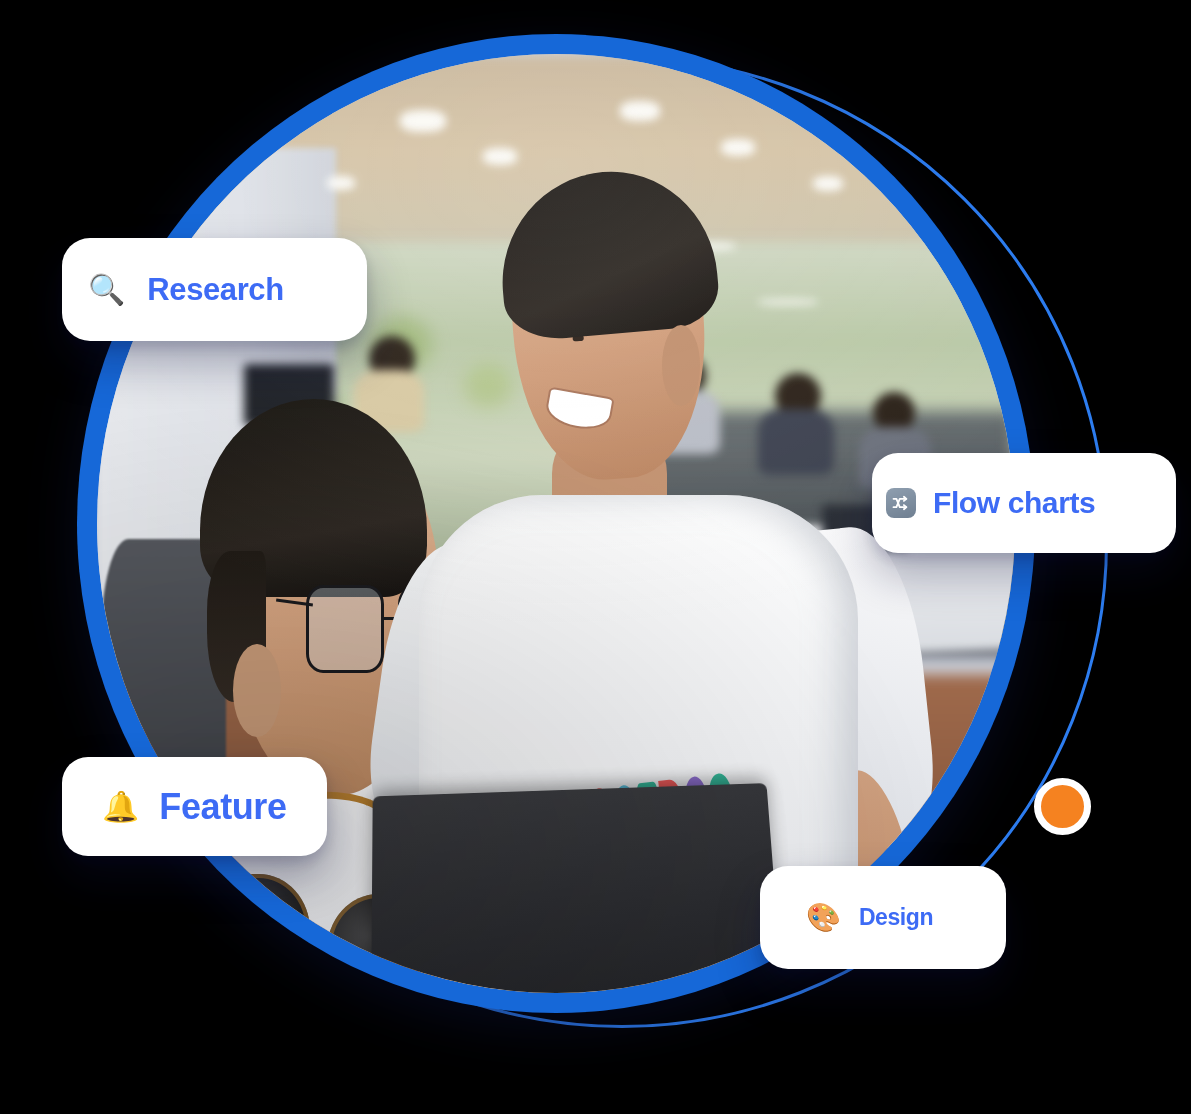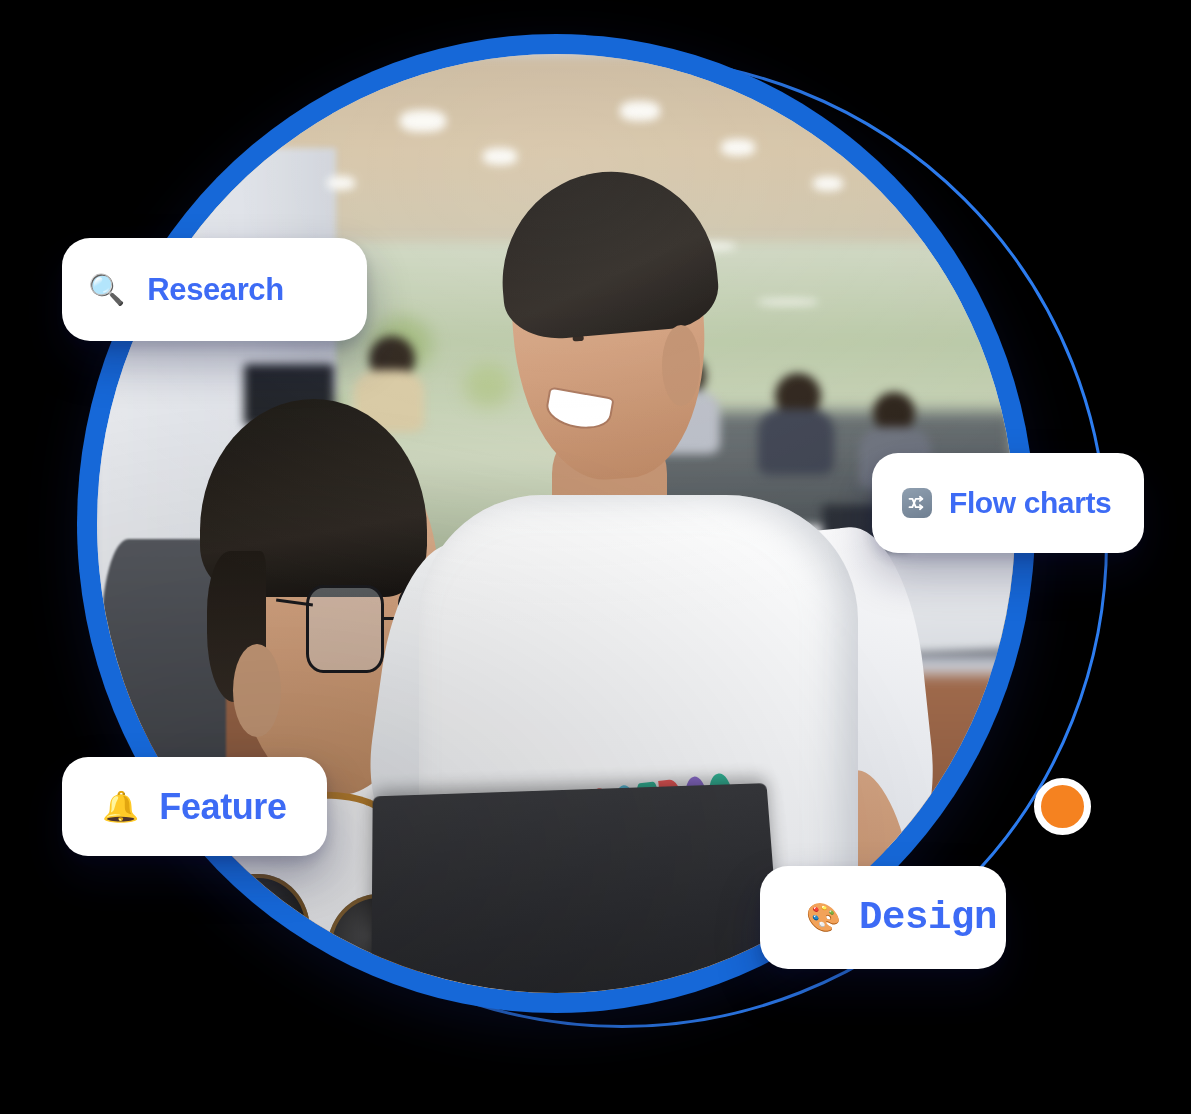--- a/index.html
+++ b/index.html
@@ -308,31 +308,31 @@
     font-weight: 700;
     letter-spacing: -0.4px;
     font-family: "Liberation Sans", sans-serif;
   }
 
   
   #pill-research { left: 62px;  top: 238px; width: 305px; height: 103px; padding: 0 26px; border-radius: 28px; }
   #pill-research .pill-icon { font-size: 30px; margin-right: 22px; }
   #pill-research .pill-label { font-size: 31px; }
 
-  #pill-flow { left: 872px; top: 453px; width: 272px; height: 100px; padding: 0 30px; border-radius: 26px; }
+  #pill-flow { left: 872px; top: 453px; width: 304px; height: 100px; padding: 0 14px; border-radius: 26px; }
   #pill-flow .pill-icon { font-size: 28px; margin-right: 17px; }
   #pill-flow .pill-label { font-size: 30px; }
 
   #pill-feature { left: 62px;  top: 757px; width: 265px; height: 99px; padding: 0 40px; border-radius: 26px; }
   #pill-feature .pill-icon { font-size: 30px; margin-right: 20px; }
   #pill-feature .pill-label { font-size: 36px; }
 
   #pill-design { left: 760px; top: 866px; width: 246px; height: 103px; padding: 0 46px; border-radius: 28px; }
   #pill-design .pill-icon { font-size: 28px; margin-right: 18px; }
-  #pill-design .pill-label { font-size: 39px; font-family: Liberation Mono, monospace; }
+  #pill-design .pill-label { font-size: 23px; }
 
   
   .shuffle-badge {
     width: 30px; height: 30px;
     border-radius: 8px;
     background: linear-gradient(160deg, #8f9fb0, #6f7f91);
     display: inline-flex; align-items: center; justify-content: center;
   }
 </style>
 </head>

